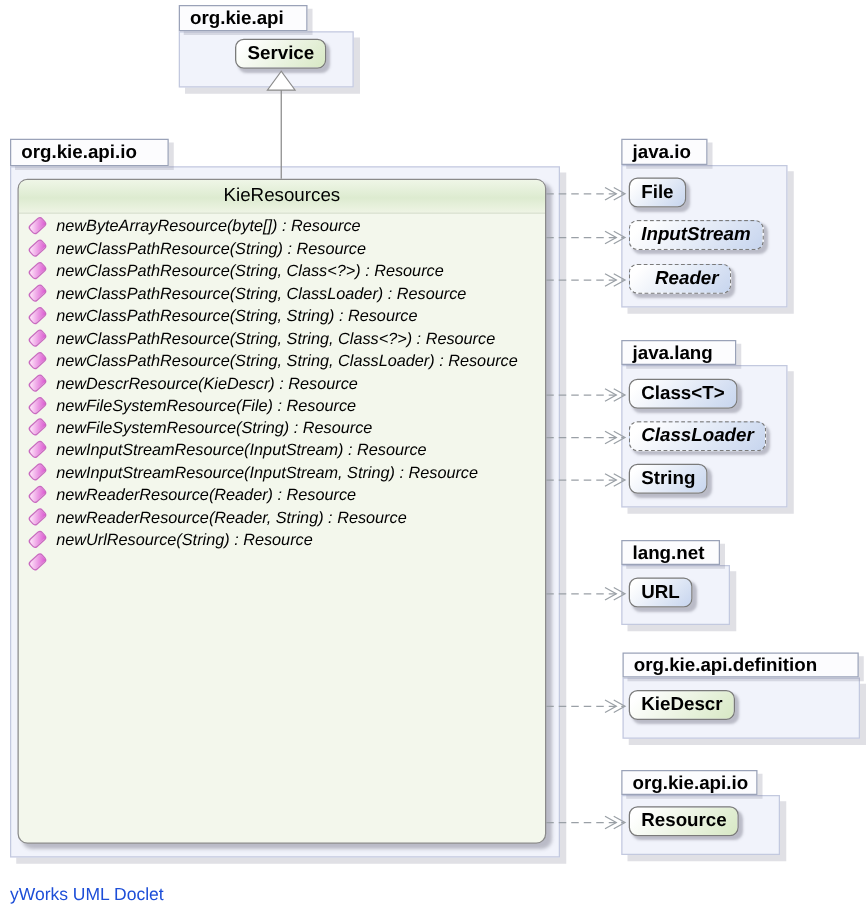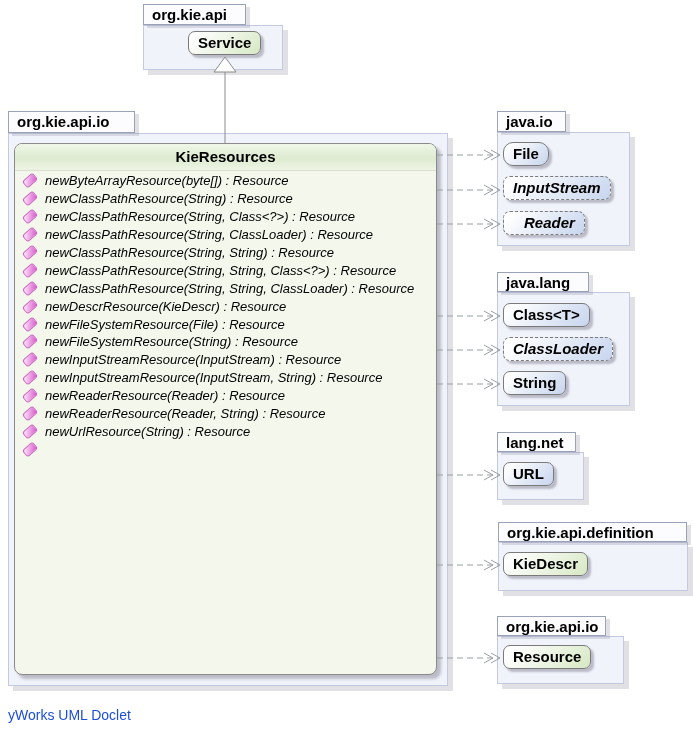--- a/index.html
+++ b/index.html
@@ -28,21 +28,21 @@
   .cls.abstract{border-style:dashed;font-style:italic;}
   .cls.project{background:linear-gradient(135deg,#ffffff 10%,#d7e8c4 100%);}
   .main-class{
     position:absolute;left:14px;top:143px;width:423px;height:532px;
     box-sizing:border-box;border:1px solid #8a8a8a;border-radius:8px;
     background:#f3f7ec;box-shadow:4px 4px 3px rgba(120,120,135,.45);
     overflow:hidden;z-index:3;
   }
   .main-header{
     height:26px;background:linear-gradient(180deg,#eff6e7 0%,#ddebd0 55%,#eef4e4 100%);
-    border-bottom:1px solid #d8e0cd;text-align:center;font-weight:bold;
+    border-bottom:1px solid #d8e0cd;text-align:center;font-weight:normal;
     font-size:15px;line-height:26px;
   }
   .method-list{padding-top:1px;}
   .method-row{
     display:flex;align-items:center;height:17.9px;padding-left:5px;
     font-style:italic;font-size:13px;white-space:nowrap;
   }
   .m-icon{
     width:12px;height:7px;border-radius:3px;flex:0 0 12px;
     background:linear-gradient(135deg,#fbd7f5 15%,#db5cd1 95%);
@@ -129,21 +129,21 @@
           <span>newUrlResource(String) : Resource</span>
         </div>
       <div class="method-row">
           <span class="m-icon"></span>
         </div>
     </div>
   </div>
 
   <div class="pkg-tab" style="left:497px;top:111px;width:69px;height:21px;">java.io</div>
   <div class="pkg-body" style="left:497px;top:132px;width:133px;height:114px;"></div>
-  <div class="cls" style="left:503px;top:142px;border-radius:10px;">File</div>
+  <div class="cls" style="left:503px;top:142px;">File</div>
   <div class="cls abstract" style="left:503px;top:176px;">InputStream</div>
   <div class="cls abstract" style="left:503px;top:211px;padding-left:20px;">Reader</div>
 
   <div class="pkg-tab" style="left:497px;top:272px;width:92px;height:20px;">java.lang</div>
   <div class="pkg-body" style="left:497px;top:292px;width:133px;height:114px;"></div>
   <div class="cls" style="left:503px;top:303px;">Class&lt;T&gt;</div>
   <div class="cls abstract" style="left:503px;top:337px;">ClassLoader</div>
   <div class="cls" style="left:503px;top:371px;">String</div>
 
   <div class="pkg-tab" style="left:497px;top:432px;width:79px;height:20px;">lang.net</div>

